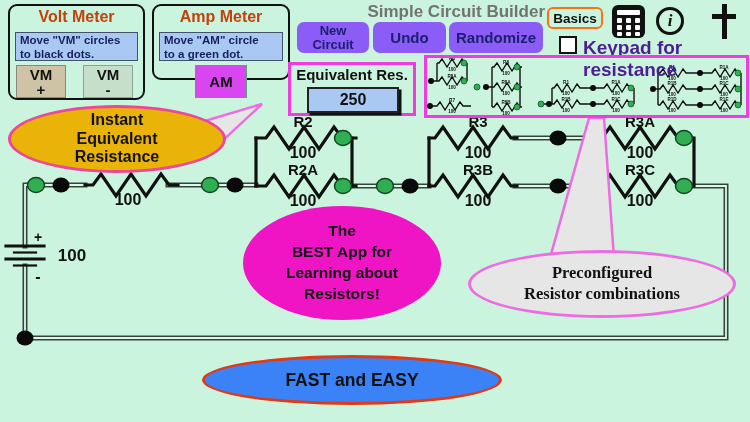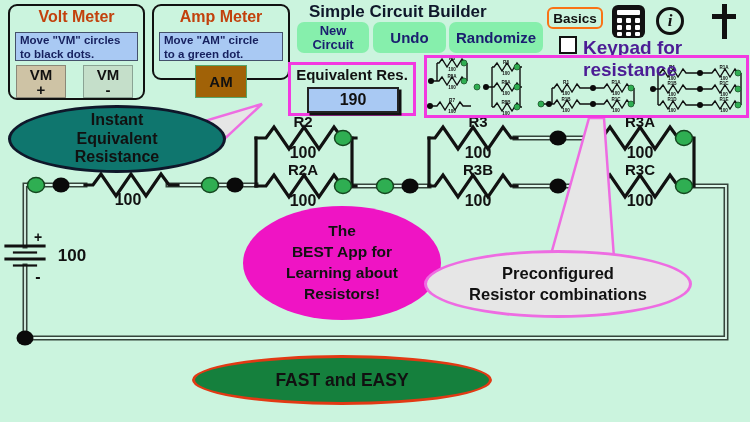--- a/index.html
+++ b/index.html
@@ -6,25 +6,25 @@
   body{font-family:"Liberation Sans","DejaVu Sans",sans-serif;}
   #stage{position:relative;width:750px;height:422px;background:#cbf4de;overflow:hidden;}
   #stage *{box-sizing:border-box;}
   svg{position:absolute;left:0;top:0;z-index:1;}
   .panel{position:absolute;border:2.5px solid #111;border-radius:9px;z-index:2;}
   .panel-title{font-weight:bold;font-size:16px;text-align:center;margin-top:2px;color:#c2410c;}
   .instr{position:absolute;background:#a9c9f3;border:1.5px solid #44516b;color:#16205e;
          font-weight:bold;font-size:11.5px;line-height:1.18;padding:1px 4px;white-space:pre-line;}
   .meter-btn{position:absolute;display:flex;align-items:center;justify-content:center;
          font-weight:bold;font-size:15px;line-height:1.0;text-align:center;white-space:pre-line;color:#111;cursor:pointer;}
-  .blue-btn{position:absolute;background:#86efac;border-radius:7px;color:#1b2070;font-weight:bold;
+  .blue-btn{position:absolute;background:#8b5cf6;border-radius:7px;color:#1b2070;font-weight:bold;
          display:flex;align-items:center;justify-content:center;text-align:center;font-size:15px;
          line-height:1.05;white-space:pre-line;z-index:2;cursor:pointer;}
-  .title{position:absolute;left:309px;top:2px;width:250px;text-align:left;font-weight:bold;
-         font-size:17px;color:#0f172a;z-index:2;}
+  .title{position:absolute;left:295px;top:2px;width:250px;text-align:right;font-weight:bold;
+         font-size:17px;color:#737373;z-index:2;}
   .outline-btn{position:absolute;border:2px solid #f97316;border-radius:6px;display:flex;align-items:center;
          justify-content:center;font-weight:bold;font-size:13.5px;color:#111;z-index:2;cursor:pointer;}
   .bubble{position:absolute;border-radius:50%;display:flex;align-items:center;justify-content:center;
          text-align:center;font-weight:bold;white-space:pre-line;color:#111;z-index:4;}
   .magenta-panel{position:absolute;border:3px solid #f23ae0;z-index:3;}
   .icon-btn{position:absolute;z-index:2;cursor:pointer;}
   #info-icon{width:28px;height:28px;border:3px solid #111;border-radius:50%;display:flex;align-items:center;
          justify-content:center;font-family:"Liberation Serif","DejaVu Serif",serif;
          font-weight:bold;font-style:italic;font-size:17px;color:#111;}
   #checkbox{position:absolute;left:559px;top:36px;width:18px;height:18px;background:#fff;
@@ -213,21 +213,21 @@
   <div class="meter-btn" style="left:6px;top:59px;width:50px;height:33px;background:#cec3a5;border:1.5px solid #8a8878;">VM
 +</div>
   <div class="meter-btn" style="left:73px;top:59px;width:50px;height:33px;background:#c5dfca;border:1.5px solid #8aa394;">VM
 -</div>
 </div>
 
 <div class="panel" style="left:152px;top:4px;width:138px;height:76px;">
   <div class="panel-title">Amp Meter</div>
   <div class="instr" style="left:5px;top:26px;width:124px;height:29px;">Move "AM" circle
 to a green dot.</div>
-  <div class="meter-btn" style="left:41px;top:59px;width:52px;height:33px;background:#a16207;border:1.5px solid #56a56b;">AM</div>
+  <div class="meter-btn" style="left:41px;top:59px;width:52px;height:33px;background:#d946ef;border:1.5px solid #56a56b;">AM</div>
 </div>
 
 <div class="title">Simple Circuit Builder</div>
 <div class="blue-btn" style="left:297px;top:22px;width:72px;height:31px;font-size:13px;">New
 Circuit</div>
 <div class="blue-btn" style="left:449px;top:22px;width:94px;height:31px;">Randomize</div>
 <div class="blue-btn" style="left:373px;top:22px;width:73px;height:31px;">Undo</div>
 <div class="outline-btn" style="left:547px;top:7px;width:56px;height:22px;">Basics</div>
 
 <div class="icon-btn" style="left:612px;top:5px;">
@@ -257,29 +257,29 @@
 <div class="icon-btn" style="left:712px;top:4px;width:24px;height:35px;">
   <div class="cross-v"></div>
       <div class="cross-h"></div>
 </div>
 
 <div id="checkbox"></div>
 <div id="checkbox-label">Keypad for resistance</div>
 
 <div class="magenta-panel" style="left:288px;top:62px;width:128px;height:54px;">
   <div class="eq-label">Equivalent Res.</div>
-  <div class="eq-value">190</div>
+  <div class="eq-value">250</div>
 </div>
 
 <div class="magenta-panel" style="left:424px;top:55px;width:325px;height:63px;"></div>
 
-<div class="bubble" style="left:8px;top:105px;width:218px;height:68px;background:#0f766e;border:3px solid #0f172a;font-size:16px;line-height:1.18;">Instant
+<div class="bubble" style="left:8px;top:105px;width:218px;height:68px;background:#eab308;border:3px solid #ec4899;font-size:16px;line-height:1.18;">Instant
 Equivalent
 Resistance</div>
 <div class="bubble" style="left:243px;top:206px;width:198px;height:114px;background:#ef14c4;font-size:15.5px;line-height:1.35;">The
 BEST App for
 Learning about
 Resistors!</div>
-<div class="bubble" style="left:424px;top:250px;width:268px;height:68px;background:#e6e6e6;border:3px solid #ee6ce2;font-size:16.5px;line-height:1.25;">Preconfigured
+<div class="bubble" style="left:468px;top:250px;width:268px;height:68px;background:#e6e6e6;border:3px solid #ee6ce2;font-size:16.5px;line-height:1.25;font-family:Liberation Serif, serif;">Preconfigured
 Resistor combinations</div>
-<div class="bubble" style="left:192px;top:355px;width:300px;height:50px;background:#15803d;border:3.5px solid #e23914;font-size:17.5px;">FAST and EASY</div>
+<div class="bubble" style="left:202px;top:355px;width:300px;height:50px;background:#3b82f6;border:3.5px solid #e23914;font-size:17.5px;">FAST and EASY</div>
 
 </div>
 
 </body></html>

